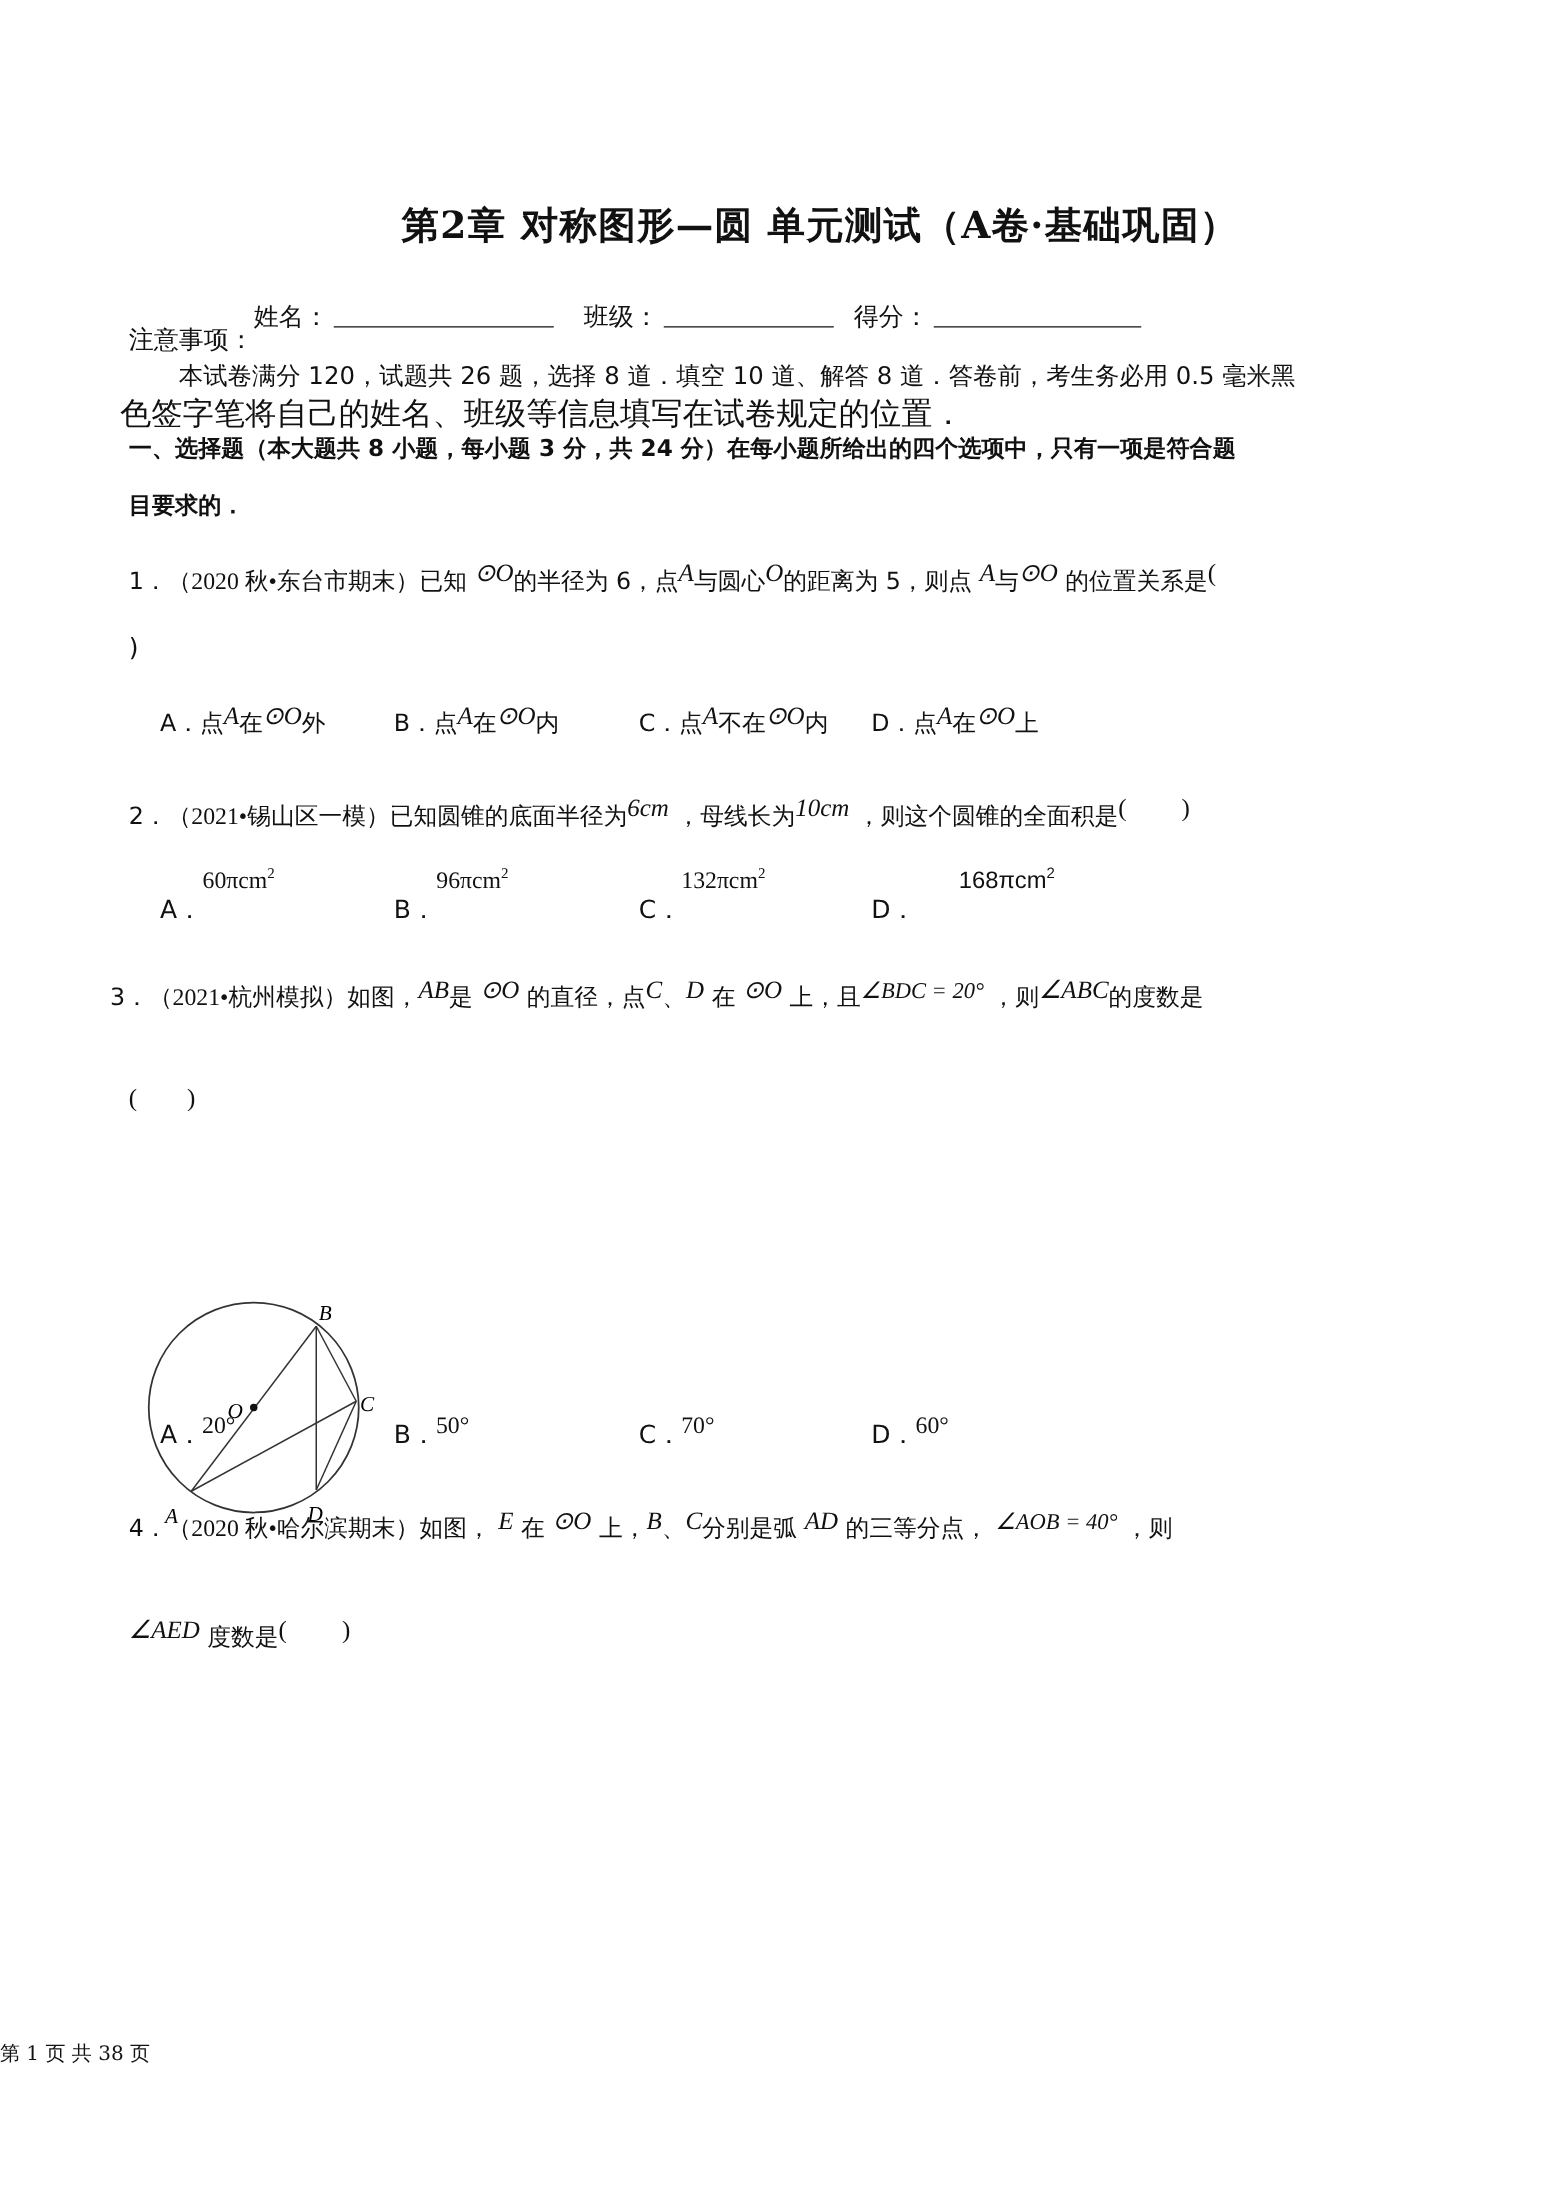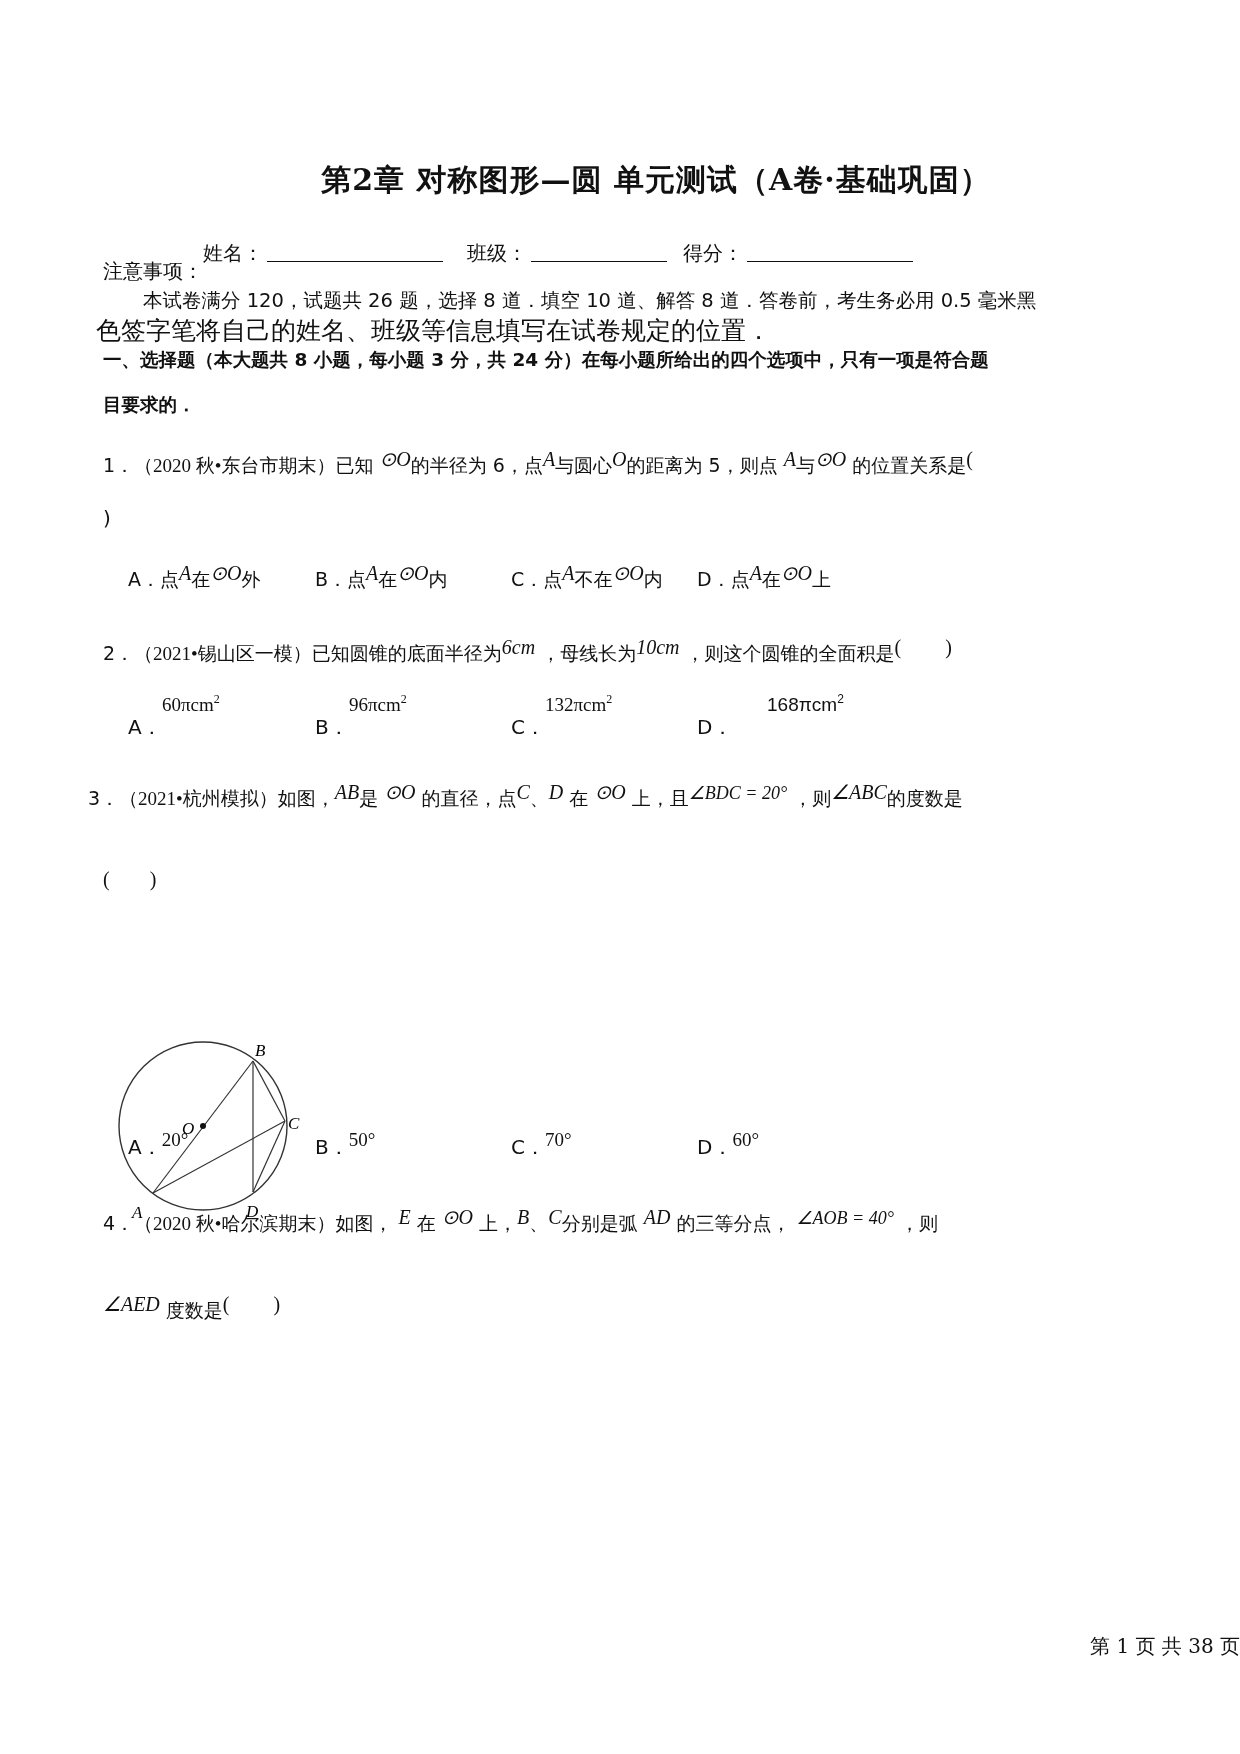--- a/index.html
+++ b/index.html
@@ -10,21 +10,21 @@
            font-family:"DejaVu Serif", serif; letter-spacing:1px;padding-left:36px; }
   .info { top:240px; font-size:20px; }
   .info .line { display:inline-block; border-bottom:1.5px solid #111; height:20px; vertical-align:-2px; margin-left:4px; }
   .txt { font-size:20px; line-height:26px; }
   .bold { font-weight:bold; }
   .mi { font-family:"Liberation Serif", serif; font-style:italic; font-size:20px; position:relative; top:-6px; }
   .mr { font-family:"Liberation Serif", serif; font-size:19px; position:relative; top:-8px; }
   .sup { font-size:12px; position:relative; top:-8px; }
   .paren { font-family:"Liberation Serif", serif; font-size:20px; position:relative; top:-6px; }
   .src { font-family:"Liberation Serif", serif; }
-  .footer { left:0; width:1240px; text-align:right; top:1633px; font-size:20px; font-family:"DejaVu Serif", serif; }
+  .footer { left:0; width:1240px; text-align:left; top:1633px; font-size:16px; font-family:"DejaVu Serif", serif; }
   svg text { font-family:"Liberation Serif", serif; font-style:italic; }
 </style>
 </head>
 <body>
 
 <div class="abs title">第2章 对称图形—圆 单元测试（A卷·基础巩固）</div>
 
 <div class="abs info" style="left:203px;">
   <span>姓名：</span><span class="line" style="width:176px;"></span>
 </div>

